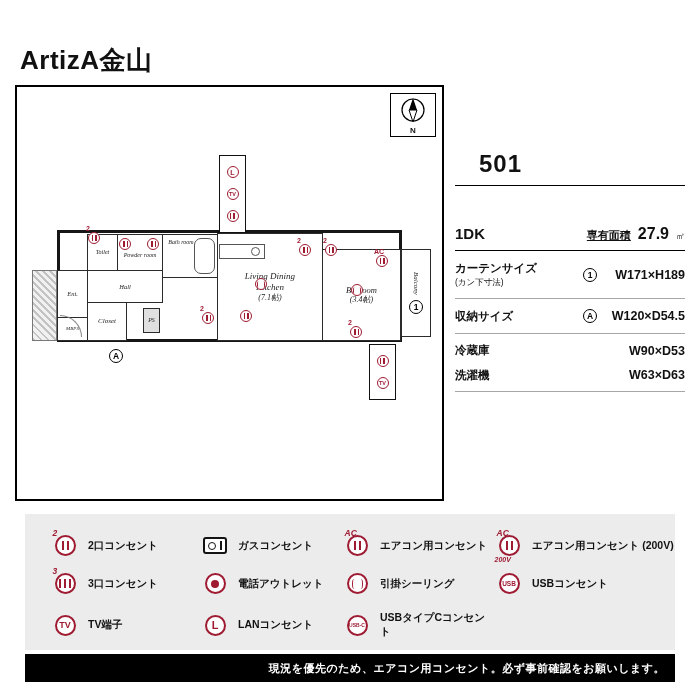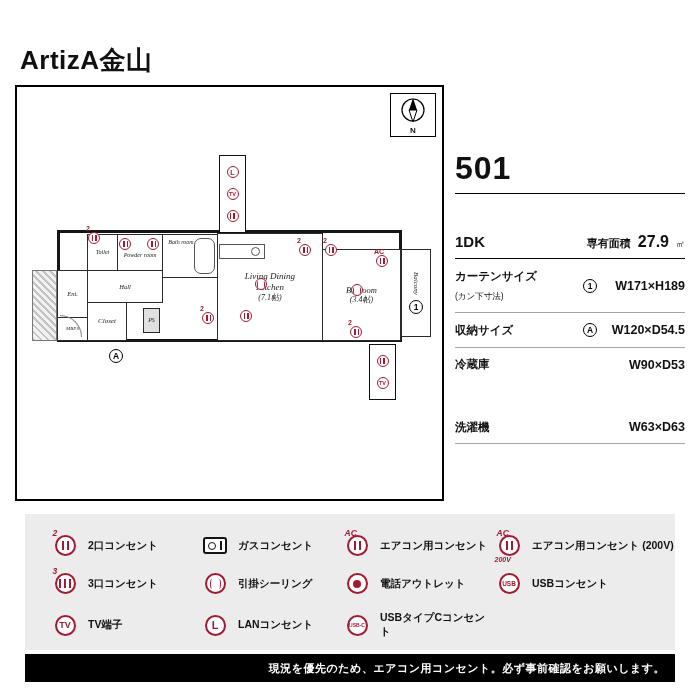--- a/index.html
+++ b/index.html
@@ -37,33 +37,33 @@
   .omark{position:absolute;width:14px;height:14px;box-sizing:border-box;border:1.2px solid #000;border-radius:50%;
          background:#fff;display:flex;align-items:center;justify-content:center;font-size:8.5px;font-weight:bold;color:#000;
          font-style:normal;font-family:"Liberation Sans",sans-serif;}
 
   .callout{position:absolute;box-sizing:border-box;border:1.5px solid #111;background:#fff;
            display:flex;flex-direction:column;align-items:center;justify-content:space-evenly;}
   .callout .psym{position:static;flex:0 0 auto;}
 
   
   .info{position:absolute;left:455px;top:152px;width:230px;}
-  .unit-no{font-size:32px;font-weight:bold;letter-spacing:1px;line-height:1;margin-bottom:9px;}
+  .unit-no{font-size:24px;font-weight:bold;letter-spacing:1px;line-height:1;margin-bottom:9px;margin-left:24px;}
   .hr{border-top:1px solid #a6a6a6;}
   .hr.dark{border-top:1.5px solid #000;}
   .unit-row{display:flex;align-items:baseline;padding:8px 0 7px;}
   .layout{font-size:15px;font-weight:bold;margin-top:31px;}
   .area{margin-left:auto;display:flex;align-items:baseline;gap:7px;}
-  .area-label{font-size:11px;font-weight:bold;}
+  .area-label{font-size:11px;font-weight:bold;text-decoration:underline;}
   .area-val{font-size:16px;font-weight:bold;}
   .area-unit{font-size:9px;}
   .spec{position:relative;display:flex;align-items:center;padding:10px 0;}
   .spec.tight{padding:5px 0;}
   .spec-label{font-size:11.5px;font-weight:bold;line-height:1.25;}
-  .spec-note{font-size:8.5px;font-weight:normal;margin-top:8px;}
+  .spec-note{font-size:8.5px;font-weight:normal;margin-top:2px;}
   .spec .omark{left:128px;top:50%;transform:translateY(-50%);}
   .spec-val{margin-left:auto;font-size:12.5px;font-weight:bold;}
 
   
   .legend{position:absolute;left:25px;top:514px;width:650px;height:136px;background:#ececec;}
   .legend-grid{display:grid;grid-template-columns:150px 142px 152px 196px;row-gap:17px;padding:21px 0 0 26px;}
   .litem{display:flex;align-items:center;gap:9px;font-size:10.5px;font-weight:bold;color:#111;}
   .licon{flex:0 0 28px;width:28px;display:flex;justify-content:center;}
   .sym{width:21px;height:21px;box-sizing:border-box;border:2px solid var(--red);border-radius:50%;background:#fff;
        position:relative;display:flex;align-items:center;justify-content:center;color:var(--red);font-weight:bold;}
@@ -213,21 +213,21 @@
     <div class="spec-label">収納サイズ</div>
     <span class="omark">A</span>
     <div class="spec-val">W120×D54.5</div>
   </div>
   <div class="hr"></div>
 
   <div class="spec tight" style="padding-top:9px;">
     <div class="spec-label">冷蔵庫</div>
     <div class="spec-val">W90×D53</div>
   </div>
-  <div class="spec tight" style="padding-bottom:9px;margin-top:38px;">
+  <div class="spec tight" style="padding-bottom:9px;">
     <div class="spec-label">洗濯機</div>
     <div class="spec-val">W63×D63</div>
   </div>
   <div class="hr"></div>
 
 </aside>
 
 <div class="legend">
   <div class="legend-grid">
 
@@ -266,32 +266,32 @@
     <div class="litem">
       <span class="licon">
           <span class="sym lines3">
             <i class="sup">3</i>
           </span>
         </span>
       <span>3口コンセント</span>
     </div>
     <div class="litem">
       <span class="licon">
+          <span class="sym dot"></span>
+        </span>
+      <span>電話アウトレット</span>
+    </div>
+    <div class="litem">
+      <span class="licon">
           <span class="sym ceil"></span>
         </span>
       <span>引掛シーリング</span>
     </div>
     <div class="litem">
       <span class="licon">
-          <span class="sym dot"></span>
-        </span>
-      <span>電話アウトレット</span>
-    </div>
-    <div class="litem">
-      <span class="licon">
           <span class="sym t6">USB</span>
         </span>
       <span>USBコンセント</span>
     </div>
 
     <div class="litem">
       <span class="licon">
           <span class="sym t9">TV</span>
         </span>
       <span>TV端子</span>

